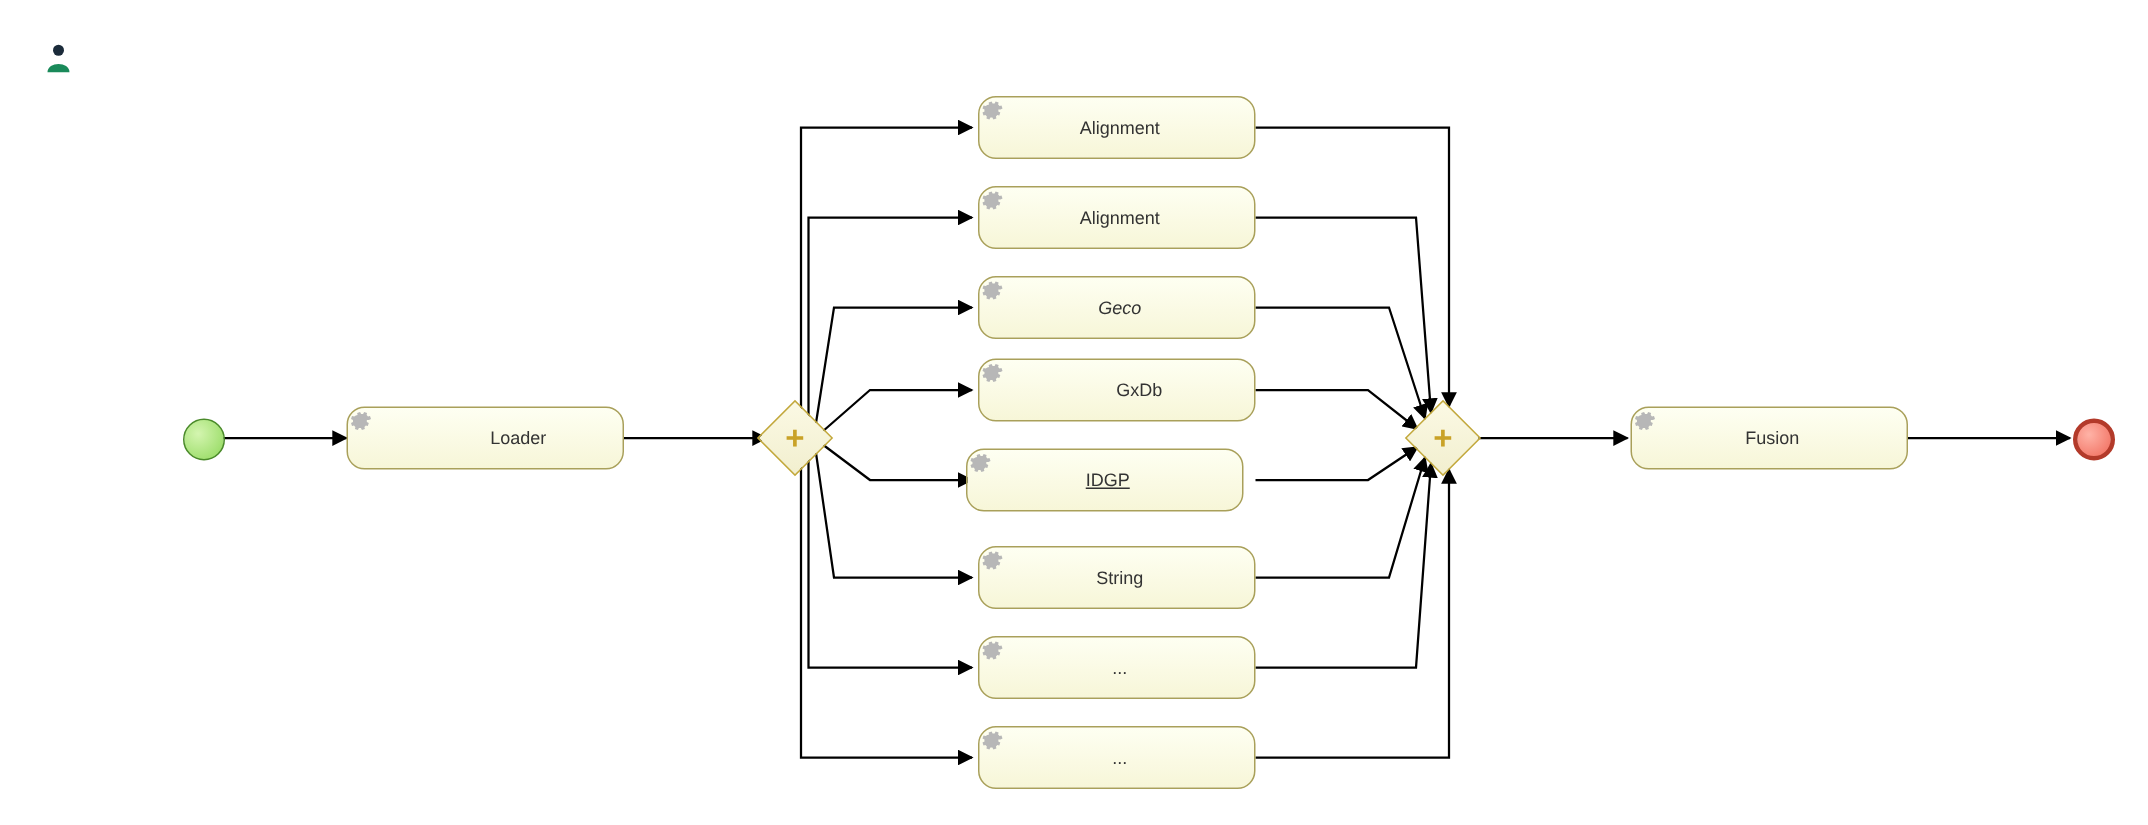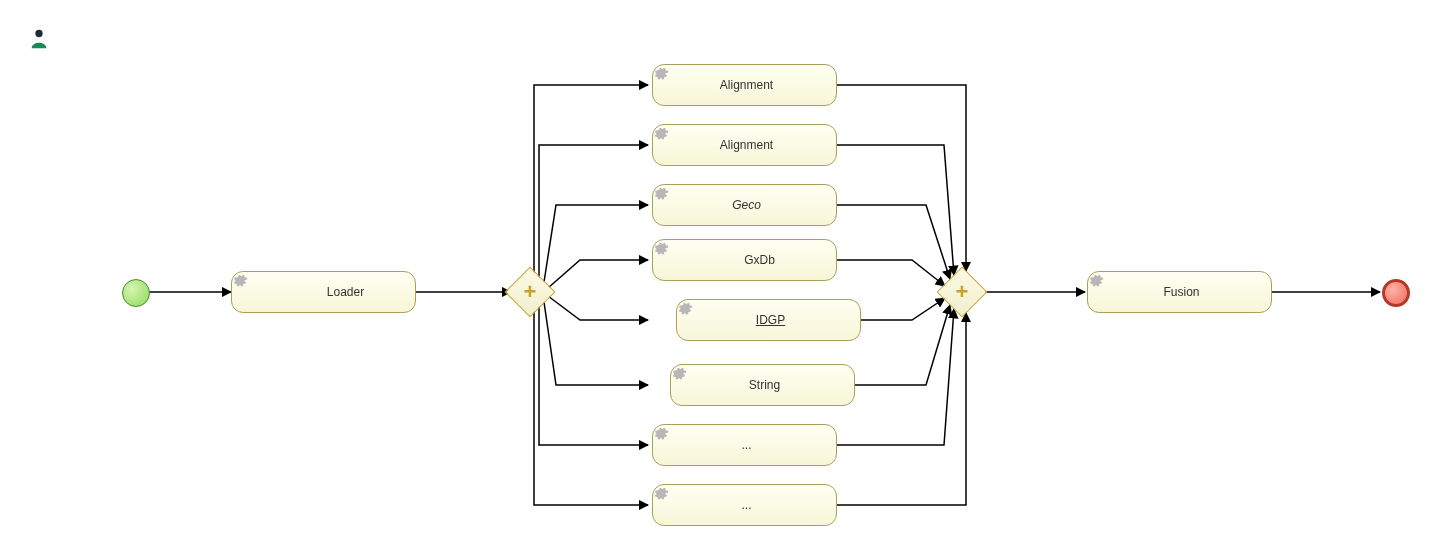--- a/index.html
+++ b/index.html
@@ -183,30 +183,30 @@
 
 <div class="task" style="left:652px; top:239px;gap:26px;">
   <span class="gear-wrap">
     <svg viewBox="0 0 24 24" width="16" height="16">
         <path fill="#b7b7b7" d="M12 8a4 4 0 100 8 4 4 0 000-8zm9 4l2-1-1-3-2 .5a8 8 0 00-1.4-1.4l.5-2-3-1-1 2a8 8 0 00-2 0l-1-2-3 1 .5 2A8 8 0 006.2 8.5L4 8l-1 3 2 1a8 8 0 000 2l-2 1 1 3 2-.5a8 8 0 001.4 1.4l-.5 2 3 1 1-2a8 8 0 002 0l1 2 3-1-.5-2a8 8 0 001.4-1.4l2 .5 1-3-2-1a8 8 0 000-2z"></path>
       </svg>
   </span>
   <span class="label">GxDb</span>
 </div>
 
-<div class="task" style="left:676px; top:299px;text-decoration:underline;">
+<div class="task" style="left:644px; top:299px;text-decoration:underline;">
   <span class="gear-wrap">
     <svg viewBox="0 0 24 24" width="16" height="16">
         <path fill="#b7b7b7" d="M12 8a4 4 0 100 8 4 4 0 000-8zm9 4l2-1-1-3-2 .5a8 8 0 00-1.4-1.4l.5-2-3-1-1 2a8 8 0 00-2 0l-1-2-3 1 .5 2A8 8 0 006.2 8.5L4 8l-1 3 2 1a8 8 0 000 2l-2 1 1 3 2-.5a8 8 0 001.4 1.4l-.5 2 3 1 1-2a8 8 0 002 0l1 2 3-1-.5-2a8 8 0 001.4-1.4l2 .5 1-3-2-1a8 8 0 000-2z"></path>
       </svg>
   </span>
   <span class="label">IDGP</span>
 </div>
 
-<div class="task" style="left:670px; top:364px;">
+<div class="task" style="left:652px; top:364px;">
   <span class="gear-wrap">
     <svg viewBox="0 0 24 24" width="16" height="16">
         <path fill="#b7b7b7" d="M12 8a4 4 0 100 8 4 4 0 000-8zm9 4l2-1-1-3-2 .5a8 8 0 00-1.4-1.4l.5-2-3-1-1 2a8 8 0 00-2 0l-1-2-3 1 .5 2A8 8 0 006.2 8.5L4 8l-1 3 2 1a8 8 0 000 2l-2 1 1 3 2-.5a8 8 0 001.4 1.4l-.5 2 3 1 1-2a8 8 0 002 0l1 2 3-1-.5-2a8 8 0 001.4-1.4l2 .5 1-3-2-1a8 8 0 000-2z"></path>
       </svg>
   </span>
   <span class="label">String</span>
 </div>
 
 <div class="task" style="left:652px; top:424px;">
   <span class="gear-wrap">

